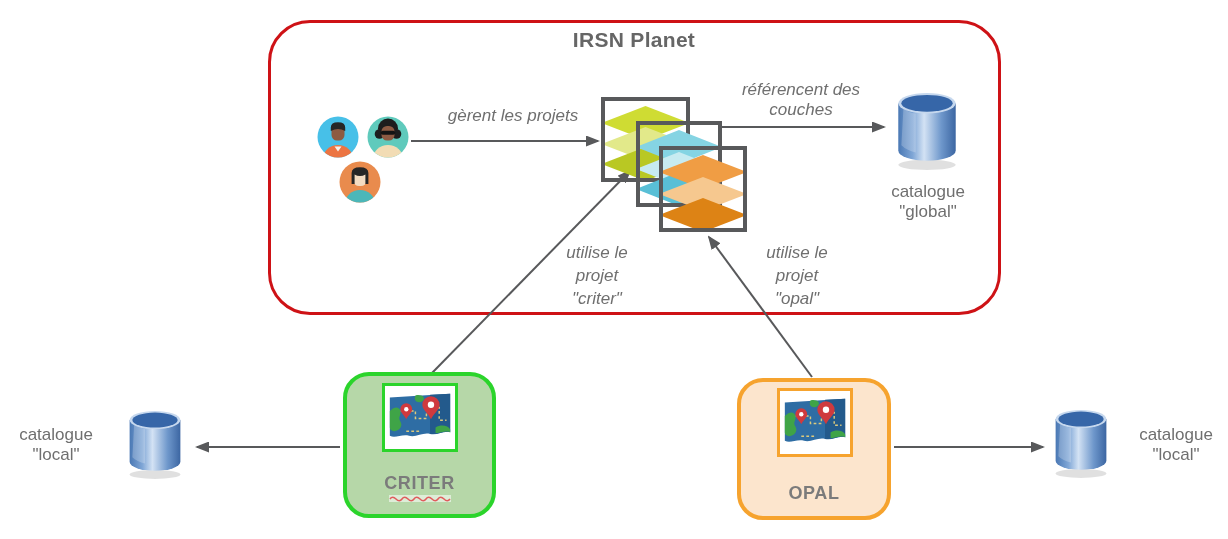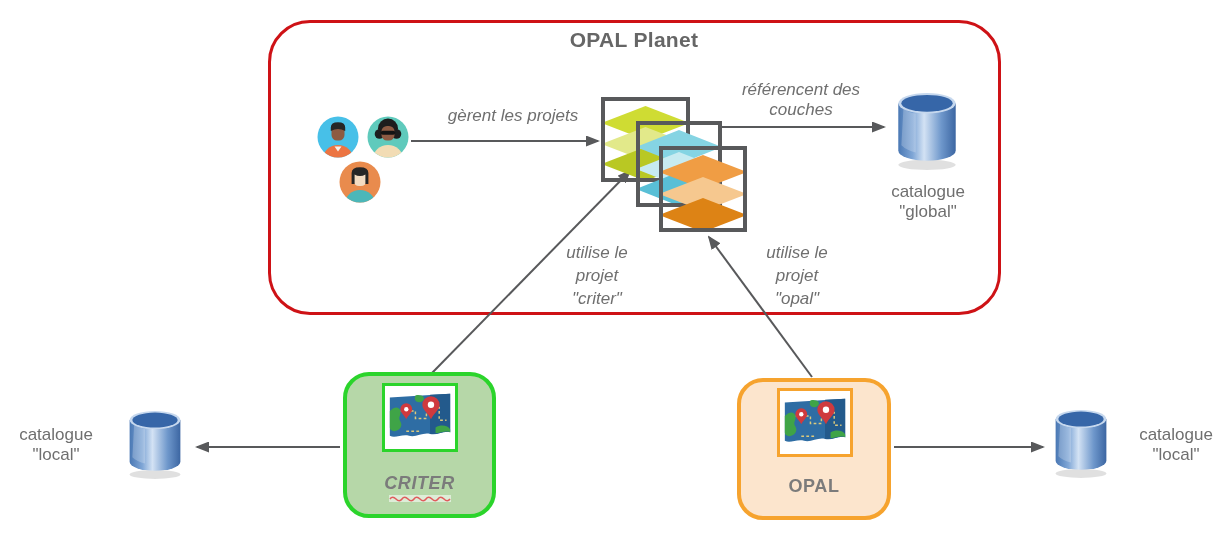--- a/index.html
+++ b/index.html
@@ -45,22 +45,22 @@
     border:4px solid #f6a32e; background:#fce5cd;
   }
   .map-frame { position:absolute; background:#ffffff; border-style:solid; border-width:3px; padding:3px; }
   .criter-box .map-frame { left:35px; top:7px; border-color:#2bd42b; }
   .opal-box   .map-frame { left:36px; top:6px; border-color:#f6a32e; }
   .map-frame svg { display:block; }
   .proj-name {
     position:absolute; left:0; right:0; text-align:center;
     font-size:18px; font-weight:bold; color:#7b7b7b; letter-spacing:0.6px;
   }
-  .criter-box .proj-name { top:97px;font-style:italic; }
-  .opal-box   .proj-name { top:94px; }
+  .criter-box .proj-name { top:97px; }
+  .opal-box   .proj-name { top:101px; }
   .squiggle { position:absolute; top:119px; left:50%; margin-left:-31px; }
 </style>
 </head>
 <body>
 
 <div class="canvas">
 
   <svg width="0" height="0" style="position:absolute" aria-hidden="true">
     <defs>
       <linearGradient id="dbGrad" x1="0" y1="0" x2="1" y2="0">
@@ -91,21 +91,21 @@
         </g>
         <g transform="translate(47,31) scale(1.45)">
           <path d="M0,0 C-1.6,-4 -6.5,-7 -6.5,-11 A6.5,6.5 0 1 1 6.5,-11 C6.5,-7 1.6,-4 0,0 Z" fill="#cf3a3e"></path>
           <circle cx="0" cy="-11" r="2.4" fill="#ffffff"></circle>
         </g>
       </symbol>
     </defs>
   </svg>
 
   <div class="irsn-box"></div>
-  <div class="irsn-title">OPAL Planet</div>
+  <div class="irsn-title">IRSN Planet</div>
 
   <svg class="connectors" width="1228" height="539" viewBox="0 0 1228 539">
     <defs>
       <marker id="ah" markerUnits="userSpaceOnUse" markerWidth="14" markerHeight="11" refX="12" refY="5.5" orient="auto">
         <path d="M0,0 L14,5.5 L0,11 Z" fill="#58595b"></path>
       </marker>
     </defs>
     <line x1="411" y1="141" x2="598" y2="141" stroke="#58595b" stroke-width="2" marker-end="url(#ah)"></line>
     <line x1="721" y1="127" x2="884" y2="127" stroke="#58595b" stroke-width="2" marker-end="url(#ah)"></line>
     <line x1="432" y1="373" x2="630" y2="171" stroke="#58595b" stroke-width="2" marker-end="url(#ah)"></line>

